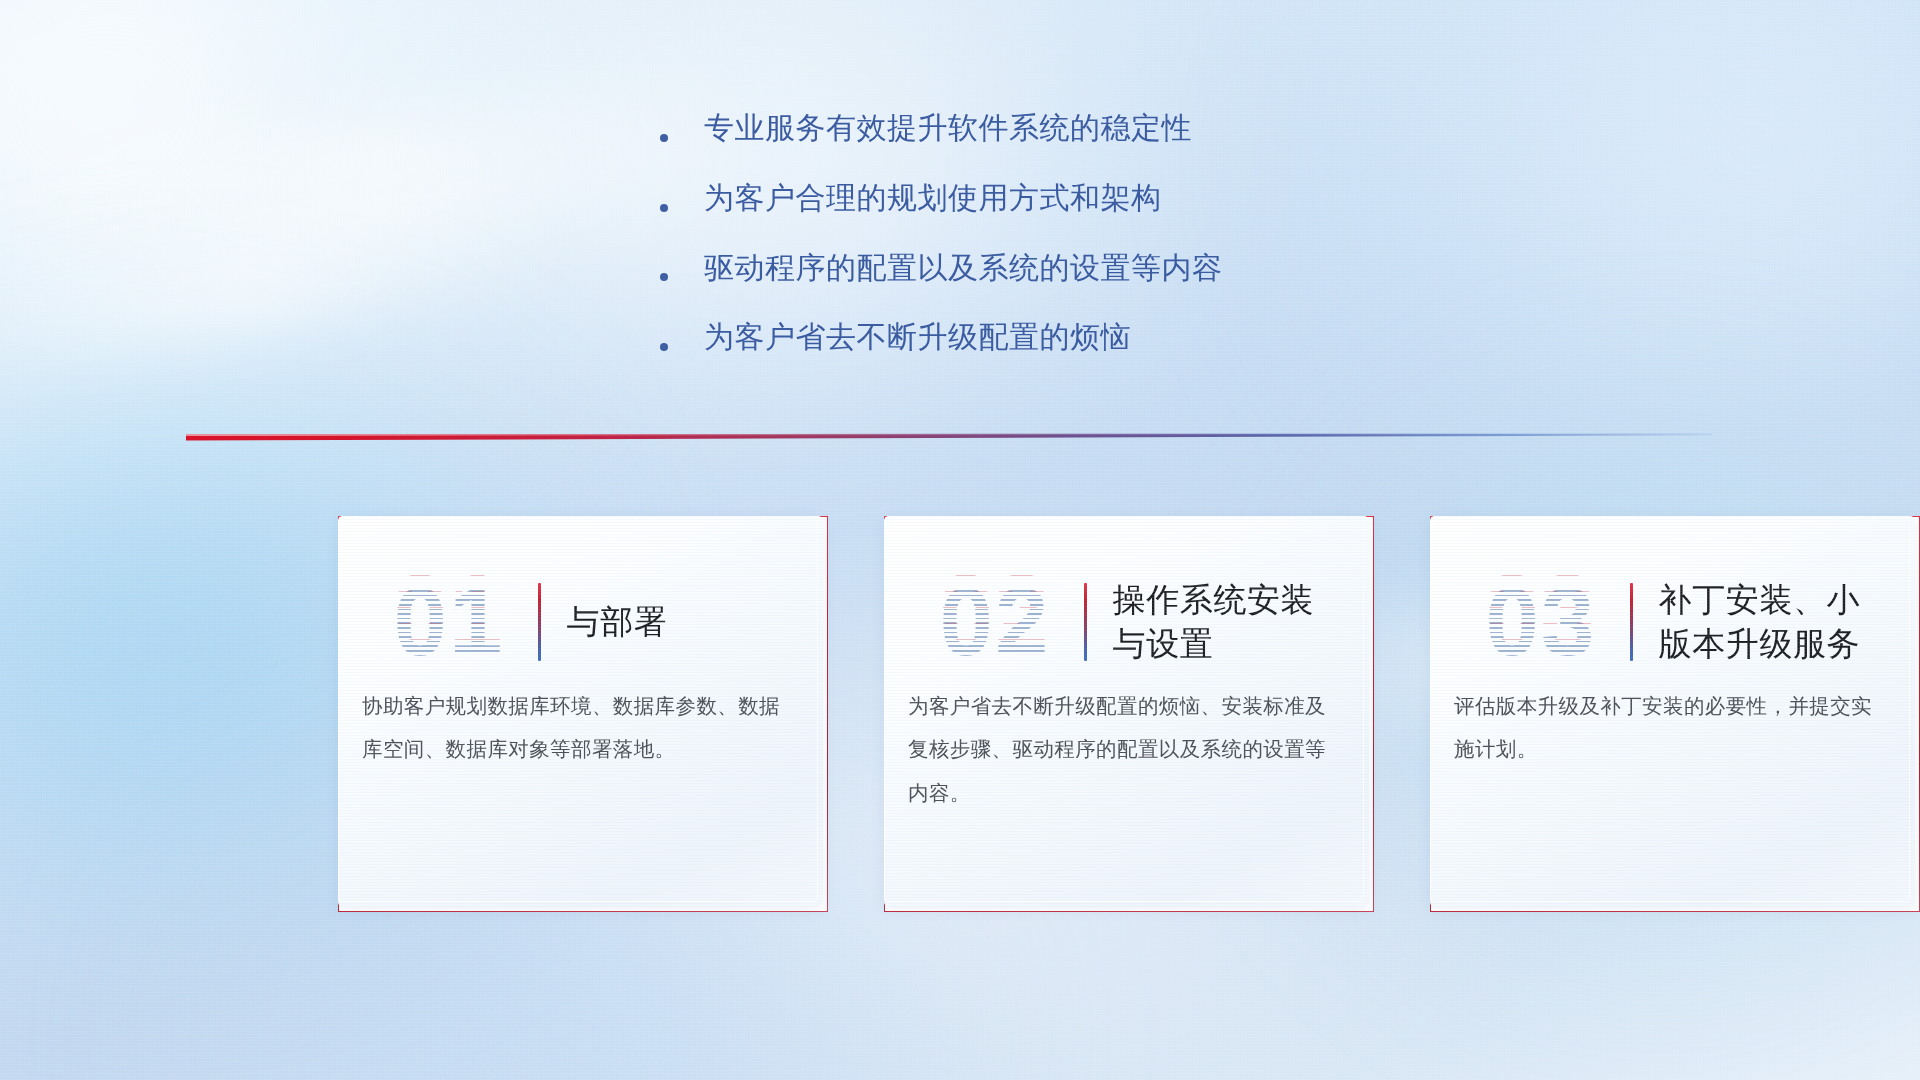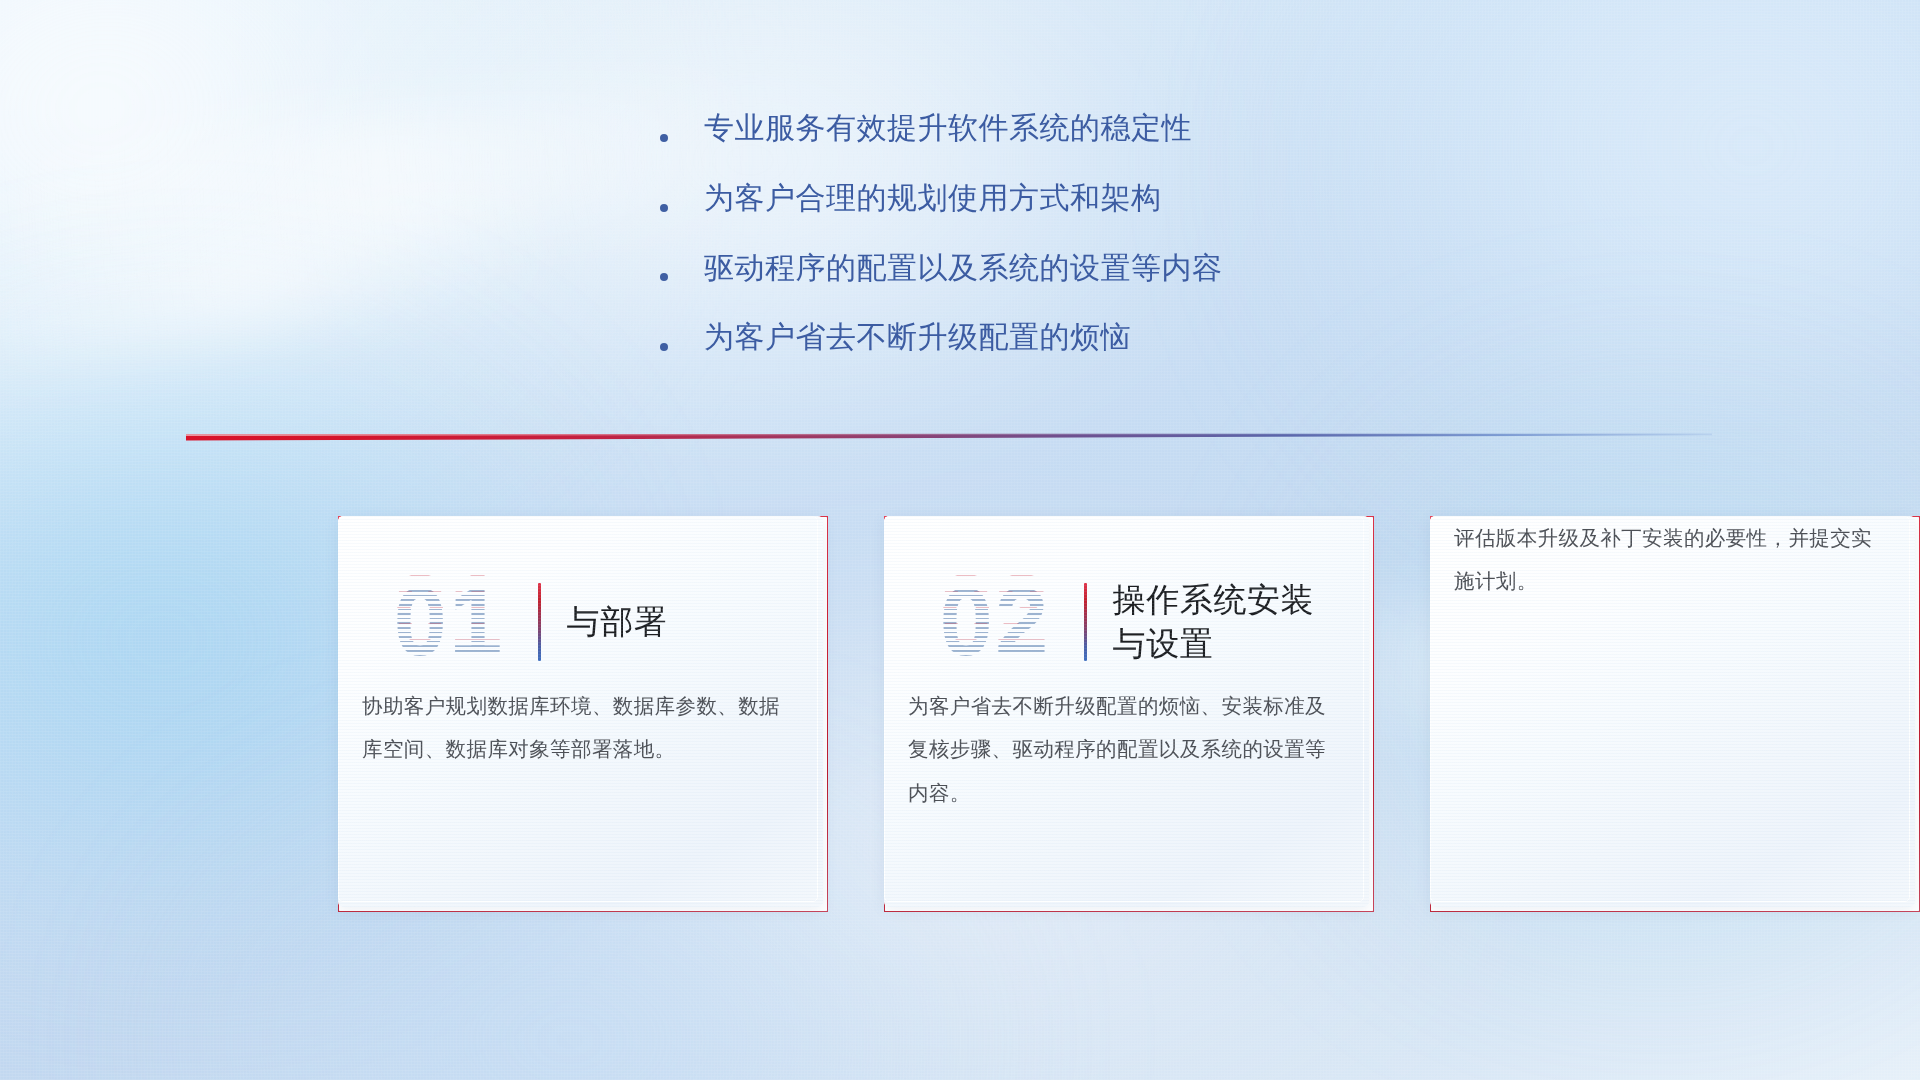--- a/index.html
+++ b/index.html
@@ -328,19 +328,28 @@
           </div>
         </div>
         <div class="card-body">为客户省去不断升级配置的烦恼、安装标准及复核步骤、驱动程序的配置以及系统的设置等内容。</div>
       </div>
     </div>
 
     <div class="card">
       <div class="card-accent"></div>
       <div class="card-surface">
         <div class="card-inner-edge"></div>
+        <div class="card-head">
+          <div class="card-num">03</div>
+          <div class="card-num-tint">03</div>
+          <div class="card-rule"></div>
+          <div class="card-title">
+            <div>补丁安装、小</div>
+            <div>版本升级服务</div>
+          </div>
+        </div>
         <div class="card-body">评估版本升级及补丁安装的必要性，并提交实施计划。</div>
       </div>
     </div>
 
   </div>
 
 </div>
 
 </body></html>

